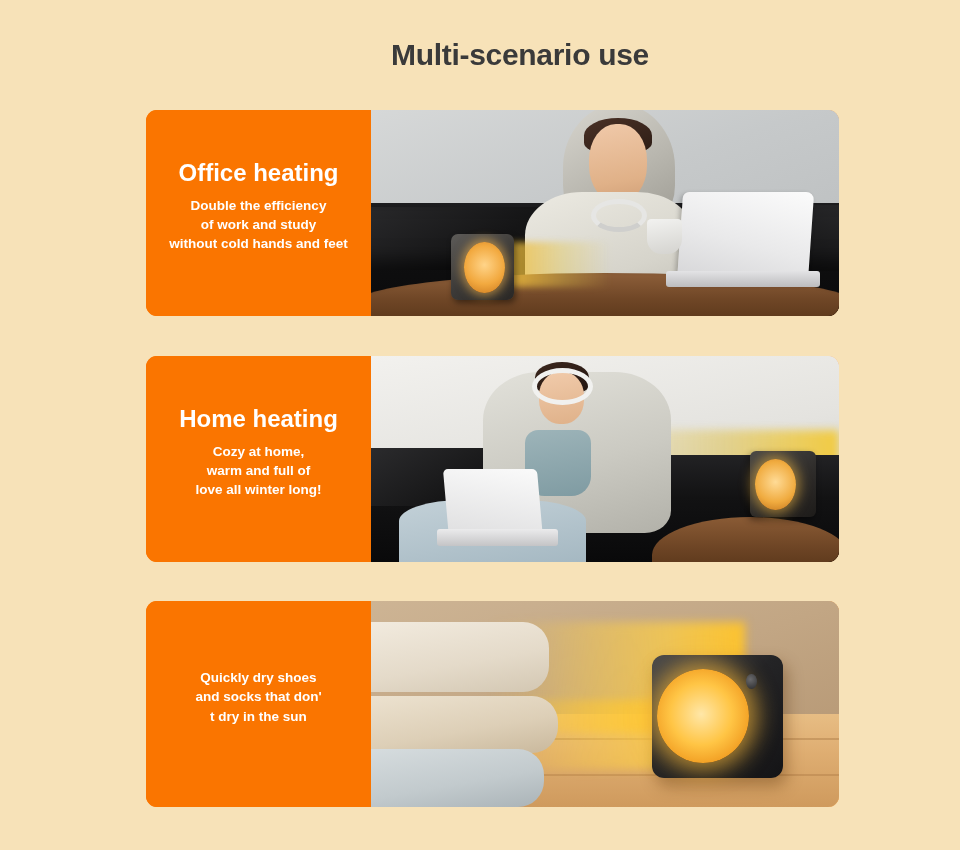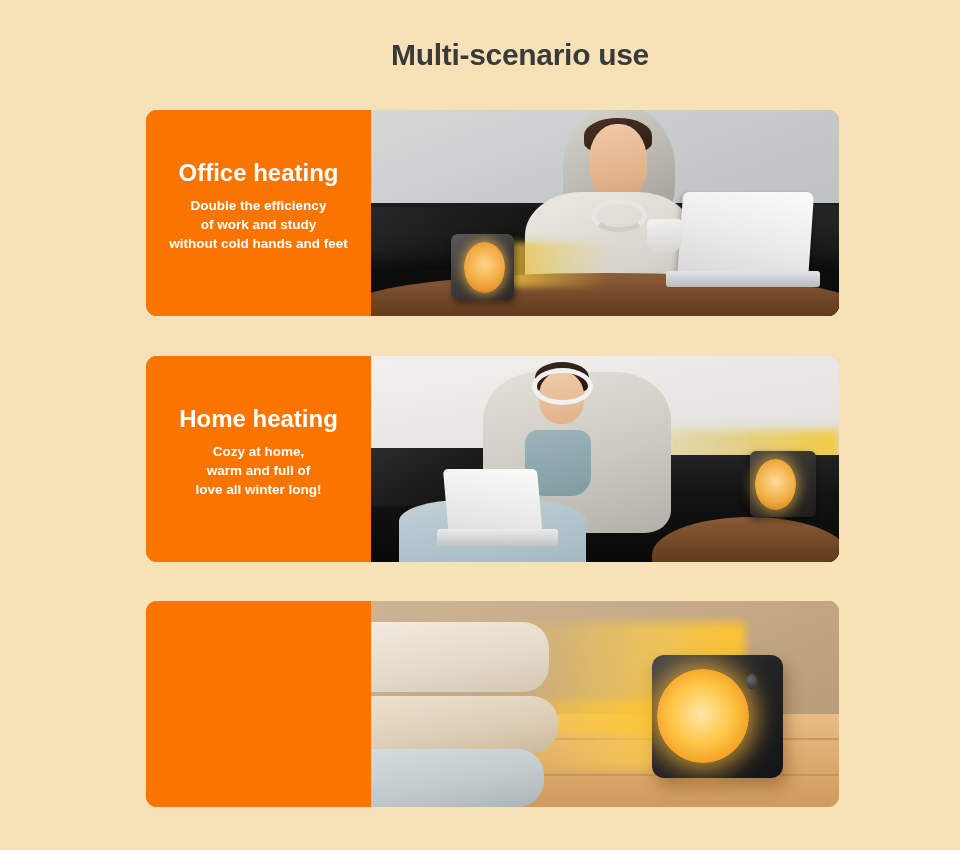--- a/index.html
+++ b/index.html
@@ -365,20 +365,23 @@
       <div class="laptop-base"></div>
       <div class="table"></div>
       <div class="heater">
         <div class="heater-grille"></div>
       </div>
     </div>
   </div>
 
   <div class="card" id="card-2">
     <div class="card-text">
+      <div class="card-desc">Quickly dry shoes
+and socks that don'
+t dry in the sun</div>
     </div>
     <div class="card-photo ph3">
       <div class="wall"></div>
       <div class="floor"></div>
       <div class="heat-rays"></div>
       <div class="heat-band"></div>
       <div class="towel towel-1"></div>
       <div class="towel towel-2"></div>
       <div class="towel towel-3"></div>
       <div class="heater">

